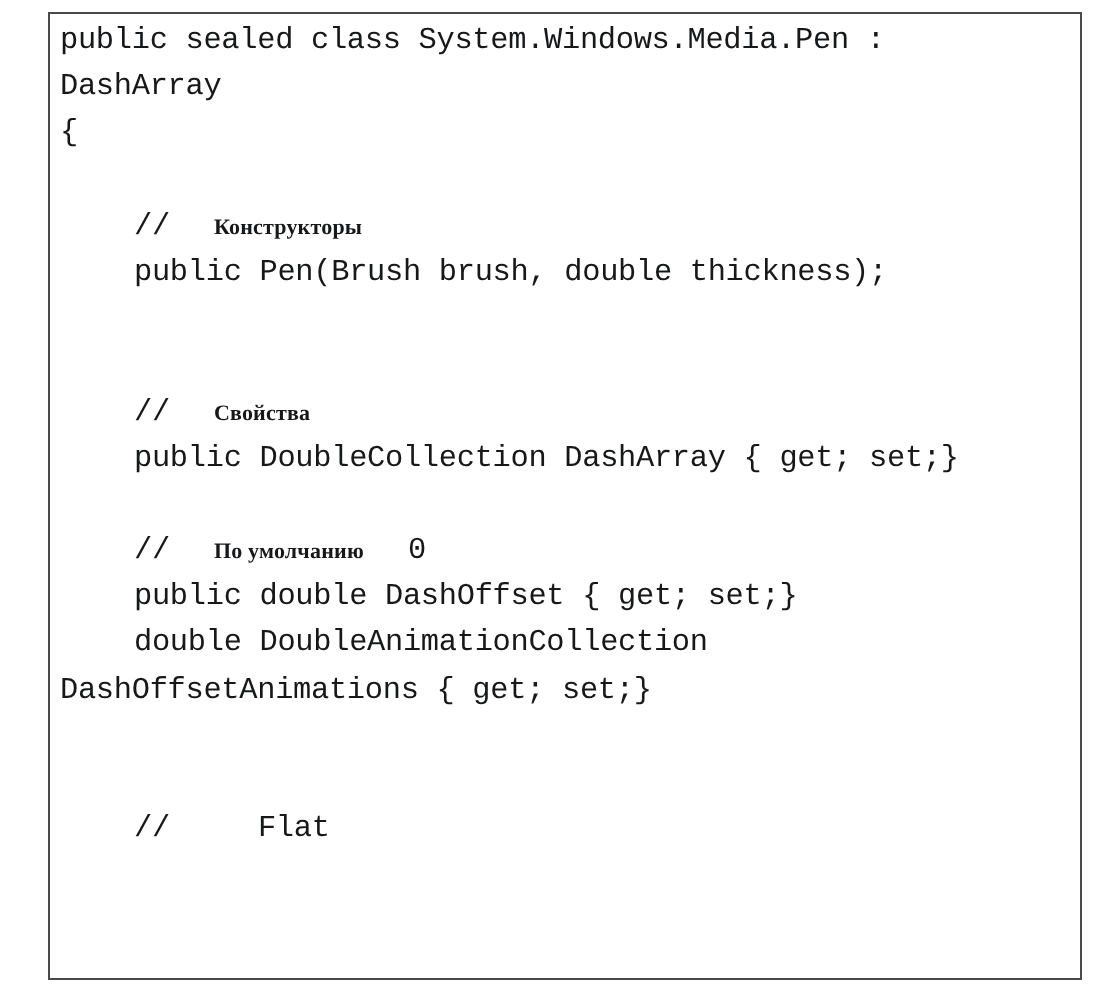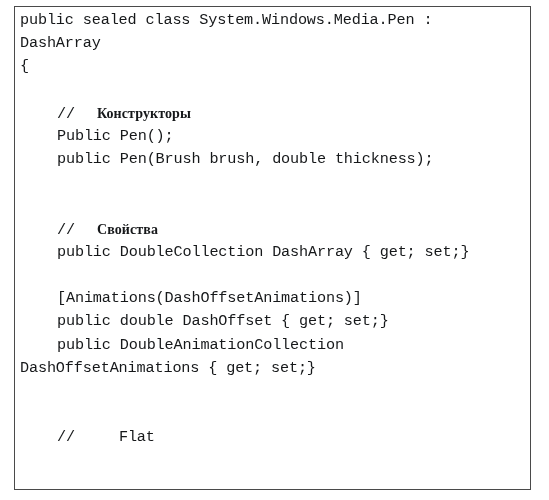--- a/index.html
+++ b/index.html
@@ -12,21 +12,21 @@
     width: 549px;
     height: 500px;
     background: #ffffff;
     overflow: hidden;
     font-family: "Liberation Mono", "DejaVu Sans Mono", monospace;
   }
 
   
   #code-box {
     position: absolute;
-    left: 14px;
+    left: 24px;
     top: 6px;
     width: 517px;
     height: 484px;
     box-sizing: border-box;
     border: 1px solid #4a4a4a;
     background: #ffffff;
   }
 
   #code-listing {
     position: absolute;
@@ -54,49 +54,48 @@
   }
 
   
   .ind-0 { padding-left: 0px; }
   .ind-1 { padding-left: 37px; }
 
   
   .ru {
     font-family: "Liberation Serif", "DejaVu Serif", serif;
     font-weight: bold;
-    font-size: 14px;
+    font-size: 11px;
     letter-spacing: 0.1px;
   }
 
   
   .gap-sm { display: inline-block; width: 10px; }
   .gap-md { display: inline-block; width: 22px; }
   .gap-lg { display: inline-block; width: 34px; }
 </style>
 </head>
 <body>
 
 <div id="page">
   <div id="code-box" style="border-color: rgb(74, 74, 74); background: rgb(255, 255, 255);">
     <div id="code-listing" style="color: rgb(22, 24, 26);">
         <div class="code-line ind-0"><span>public sealed class System.Windows.Media.Pen :</span></div>
         <div class="code-line ind-0"><span>DashArray</span></div>
         <div class="code-line ind-0"><span>{</span></div>
         <div class="code-line ind-1 blank">&nbsp;</div>
         <div class="code-line ind-1"><span>//</span><span class="gap-md"></span><span class="ru">Конструкторы</span></div>
-        <div class="code-line ind-1"><span>Public Pen();</span></div>
         <div class="code-line ind-1"><span>public Pen(Brush brush, double thickness);</span></div>
         <div class="code-line ind-1 blank">&nbsp;</div>
         <div class="code-line ind-1 blank">&nbsp;</div>
         <div class="code-line ind-1"><span>//</span><span class="gap-md"></span><span class="ru">Свойства</span></div>
         <div class="code-line ind-1"><span>public DoubleCollection DashArray { get; set;}</span></div>
         <div class="code-line ind-1 blank">&nbsp;</div>
-        <div class="code-line ind-1"><span>[Animations(DashOffsetAnimations)]</span></div>
+        <div class="code-line ind-1"><span>//</span><span class="gap-md"></span><span class="ru">По умолчанию</span><span class="gap-md"></span><span>0</span></div>
         <div class="code-line ind-1"><span>public double DashOffset { get; set;}</span></div>
-        <div class="code-line ind-1"><span>public DoubleAnimationCollection</span></div>
+        <div class="code-line ind-1"><span>double DoubleAnimationCollection</span></div>
         <div class="code-line ind-0"><span>DashOffsetAnimations { get; set;}</span></div>
         <div class="code-line ind-1 blank">&nbsp;</div>
         <div class="code-line ind-1 blank">&nbsp;</div>
         <div class="code-line ind-1"><span>//</span><span class="gap-md"></span><span class="gap-md"></span><span>Flat</span></div>
       </div>
   </div>
 </div>
 
 </body></html>

